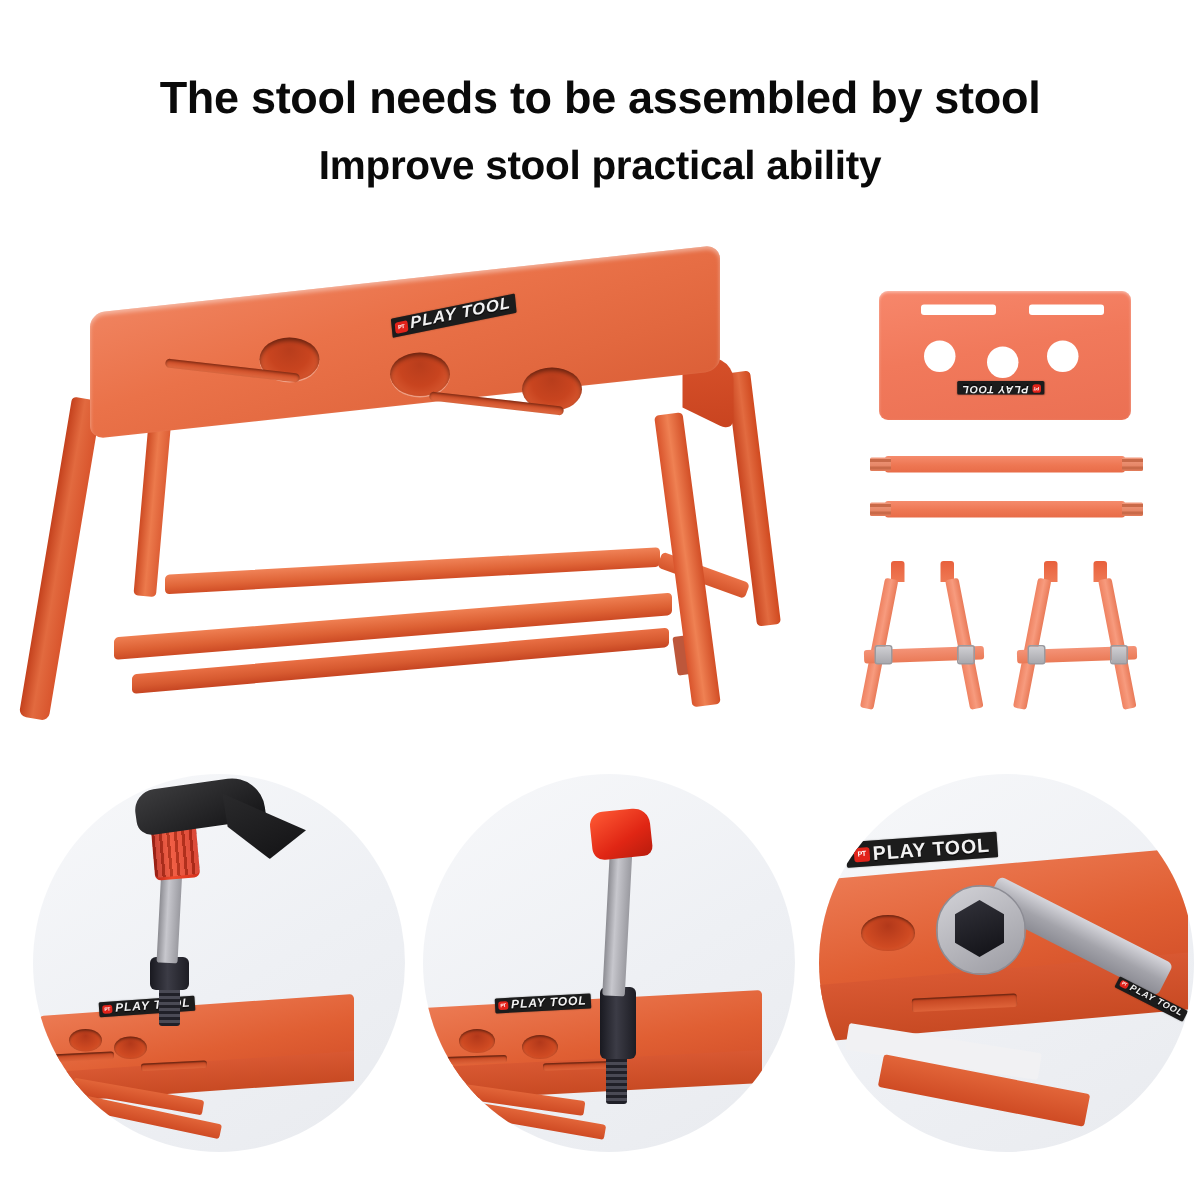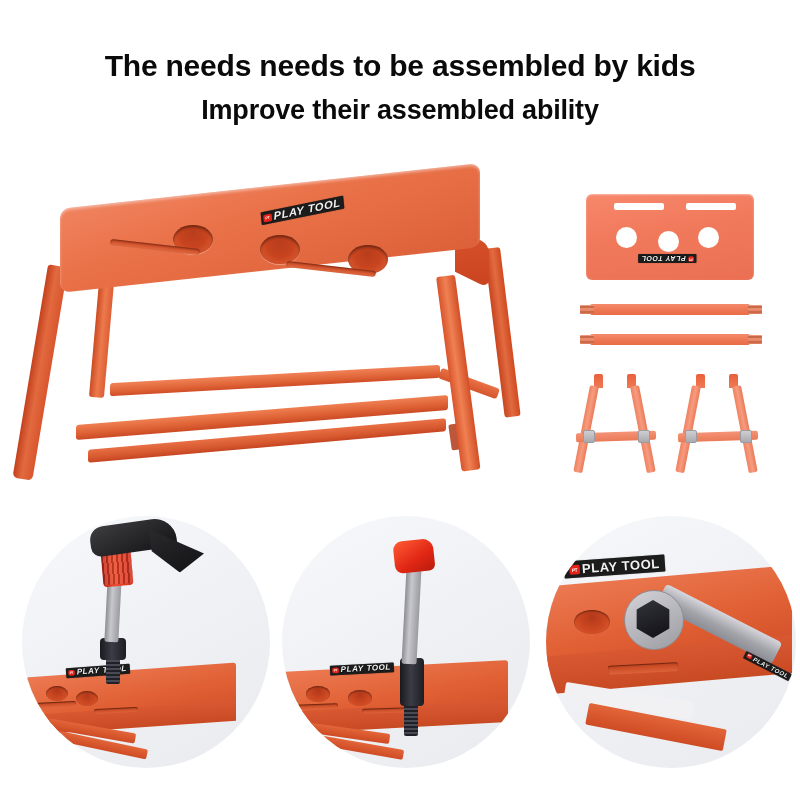--- a/index.html
+++ b/index.html
@@ -301,22 +301,22 @@
   .wr-logo{position:absolute;transform:rotate(27deg);}
   .wr-logo .pttext{font-size:6px;}
   .wr-logo .ptbadge{font-size:3px;padding:1.2px;}
 </style>
 </head>
 <body>
 
 <div class="page">
 
   <div class="headline">
-    <div class="l1">The needs needs to be assembled by kids</div>
-    <div class="l2">Improve their assembled ability</div>
+    <div class="l1">The stool needs to be assembled by stool</div>
+    <div class="l2">Improve stool practical ability</div>
   </div>
 
   <div class="stool">
 
     <div class="leg leg-bl"></div>
     <div class="leg leg-br"></div>
 
     <div class="rail rail-upper"></div>
     <div class="rail rail-lower"></div>
     <div class="rail rail-lower2"></div>

